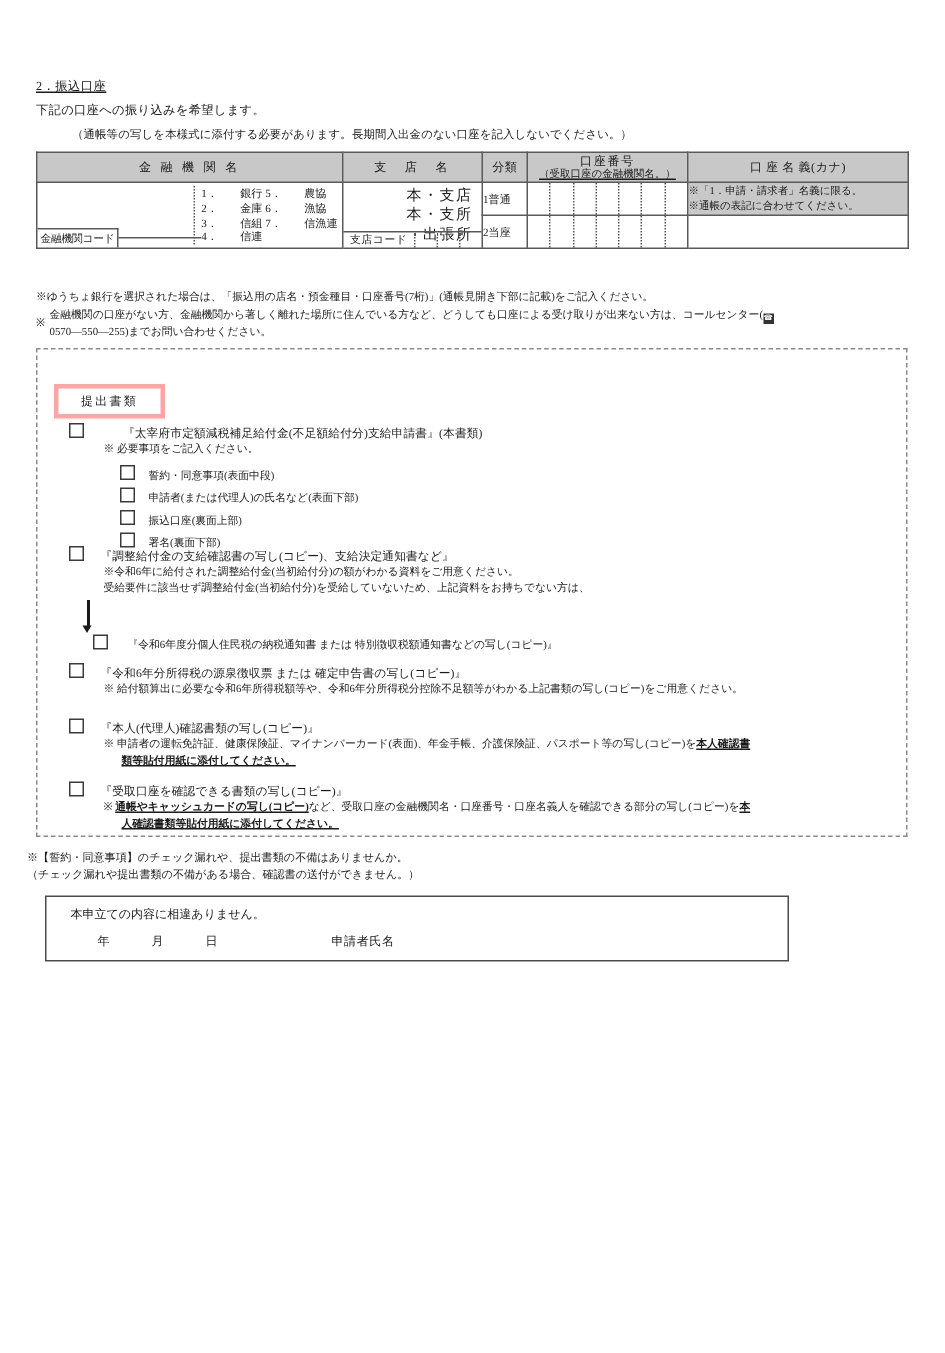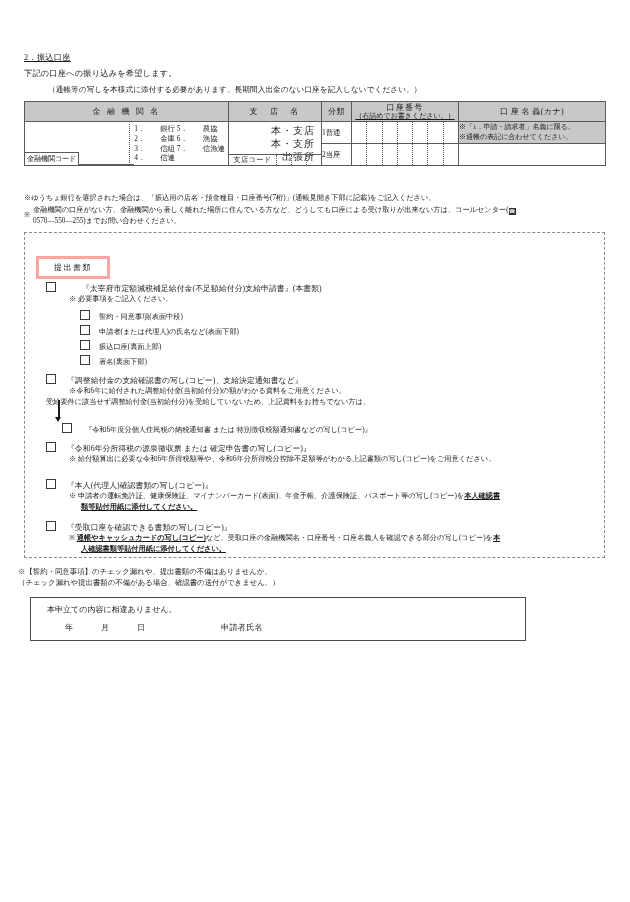--- a/index.html
+++ b/index.html
@@ -102,21 +102,21 @@
     white-space: nowrap;
     border-left: 1px dotted #555;
     padding-left: 4px;
   }
   .kinyu-list span.n { display: inline-block; width: 26px; }
   .code-row {
     position: absolute;
     left: 0;
     bottom: 0;
     display: flex;
-    align-items: flex-end;
+    align-items: center;
   }
   .code-label {
     font-size: 7.2px;
     padding: 1px 2px 1px 2px;
     border-top: 1px solid #5a5a5a;
     border-right: 1px solid #5a5a5a;
     display: flex;
     align-items: center;
     letter-spacing: -.2px;
   }
@@ -332,21 +332,21 @@
       <col style="width:107px">
       <col style="width:147px">
     </colgroup>
     <tbody>
         <tr>
       <th class="th-grey">金 融 機 関 名</th>
       <th class="th-grey">支　店　名</th>
       <th class="th-grey tight">分類</th>
       <th class="kouza-head">
         <div class="l1">口座番号</div>
-        <div class="l2"><u>（右詰めでお書きください。）</u></div>
+        <div class="l2"><u>（受取口座の金融機関名。）</u></div>
       </th>
       <th class="th-grey tight">口 座 名 義(カナ)</th>
     </tr>
     <tr>
       <td class="kinyu-cell" rowspan="2">
         <div class="kinyu-list">
           <div><span class="n">1．</span><span>銀行</span>&nbsp;<span class="n">5．</span><span>農協</span></div>
           <div><span class="n">2．</span><span>金庫</span>&nbsp;<span class="n">6．</span><span>漁協</span></div>
           <div><span class="n">3．</span><span>信組</span>&nbsp;<span class="n">7．</span><span>信漁連</span></div>
           <div><span class="n">4．</span><span>信連</span></div>
@@ -430,25 +430,25 @@
     <span class="title" style="margin-left:24px">『太宰府市定額減税補足給付金(不足額給付分)支給申請書』(本書類)</span>
     <div class="sub" style="margin-left:23px">※ 必要事項をご記入ください。</div>
   </div>
   <div class="item" style="left:80px; top:310px; width:500px;">
     <div style="margin-bottom:2.5px"><span class="chk"></span><span class="sub" style="margin-left:9px">誓約・同意事項(表面中段)</span></div>
     <div style="margin-bottom:2.5px"><span class="chk"></span><span class="sub" style="margin-left:9px">申請者(または代理人)の氏名など(表面下部)</span></div>
     <div style="margin-bottom:2.5px"><span class="chk"></span><span class="sub" style="margin-left:9px">振込口座(裏面上部)</span></div>
     <div><span class="chk"></span><span class="sub" style="margin-left:9px">署名(裏面下部)</span></div>
   </div>
 
-  <div class="item" style="left:46px; top:374px; width:545px;">
+  <div class="item" style="left:46px; top:364px; width:545px;">
     <span class="chk"></span>
     <span class="title" style="margin-left:9px">『調整給付金の支給確認書の写し(コピー)、支給決定通知書など』</span>
     <div class="sub" style="margin-left:23px">※令和6年に給付された調整給付金(当初給付分)の額がわかる資料をご用意ください。</div>
-    <div class="sub" style="">受給要件に該当せず調整給付金(当初給付分)を受給していないため、上記資料をお持ちでない方は、</div>
+    <div class="sub" style="margin-left:23px">受給要件に該当せず調整給付金(当初給付分)を受給していないため、上記資料をお持ちでない方は、</div>
   </div>
 
   <div class="arrow-down">
     <div class="stem"></div>
     <div class="head"></div>
   </div>
   <div class="item" style="left:62px; top:423px; width:530px;">
     <span class="chk"></span>
     <span class="sub" style="margin-left:11px">『令和6年度分個人住民税の納税通知書 または 特別徴収税額通知書などの写し(コピー)』</span>
   </div>

